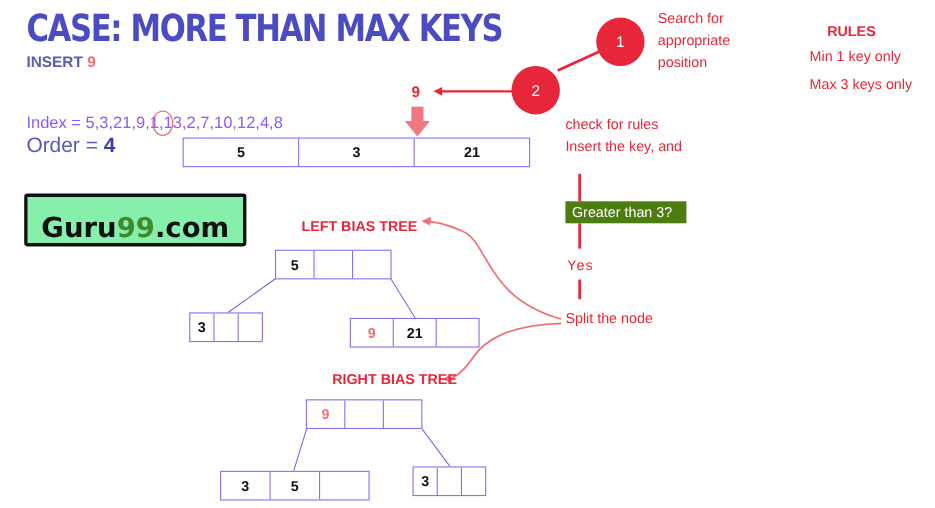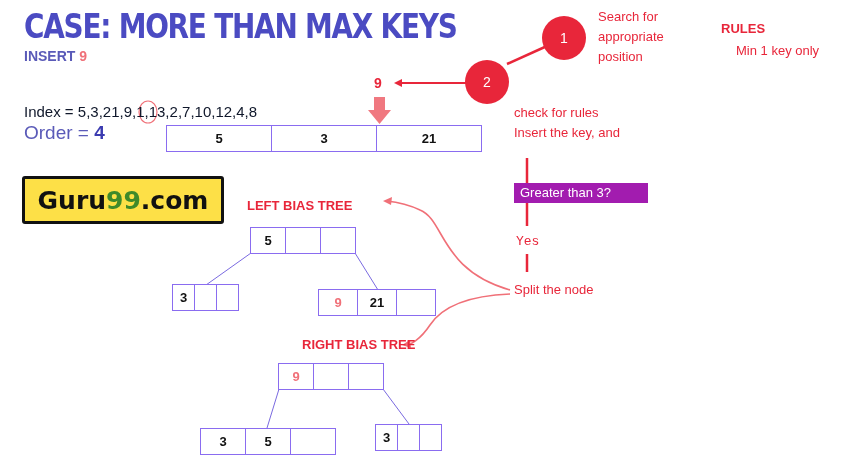--- a/index.html
+++ b/index.html
@@ -6,35 +6,35 @@
   body { width: 850px; height: 462px; position: relative; overflow: hidden;
          font-family: "Liberation Sans", sans-serif; }
   .abs { position: absolute; }
   .title { left: 24px; top: 6px; font-family: "DejaVu Sans", sans-serif; font-weight: bold;
            font-size: 34px; color: #4b4bc2; letter-spacing: -1.5px; transform: scaleX(0.82);
            transform-origin: left top; white-space: nowrap; line-height: 40px; }
   .subtitle { left: 24px; top: 48px; font-size: 14px; font-weight: bold; color: #5a5ab8; }
   .subtitle .hl { color: #f07078; }
   .order { left: 24px; top: 82px; font-size: 19px; color: #5a5ab8; margin-top: 40px; }
   .order b { color: #3b3bb0; }
-  .index { left: 24px; top: 103px; font-size: 15px; color: #0f172a; white-space: nowrap; }
+  .index { left: 24px; top: 103px; font-size: 15px; color: #8b5cf6; white-space: nowrap; }
   .node { position: absolute; display: flex; border: 1.5px solid #8a6cf0; background: #fff; }
   .cell { border-right: 1.5px solid #8a6cf0; display: flex; align-items: center; justify-content: center;
           font-weight: bold; font-size: 13px; color: #111; }
   .cell:last-child { border-right: none; }
   .cell.pink { color: #f07078; }
-  .logo { left: 22px; top: 176px; width: 196px; height: 42px; background: #fde047;
-          border: 3px solid #111; border-radius: 3px; display: flex; align-items: center; justify-content: center;
+  .logo { left: 22px; top: 176px; width: 196px; height: 42px; background: #86efac;
+          border: 3px solid #111; border-radius: 3px; display: flex; align-items: flex-end; justify-content: center;
           font-family: "DejaVu Sans", sans-serif; font-weight: bold; font-size: 25px; color: #111; }
   .logo .g { color: #3f8a2a; }
   .label-red { font-weight: bold; font-size: 13px; color: #e8263a; white-space: nowrap; }
   .txt-red { font-size: 13px; color: #e8263a; line-height: 20px; white-space: nowrap; }
   .circle { width: 44px; height: 44px; border-radius: 50%; background: #e8263a; color: #fff; font-size: 14px;
             display: flex; align-items: center; justify-content: center; }
-  .greater { left: 514px; top: 183px; width: 134px; height: 20px; background: #a21caf; color: #fff;
+  .greater { left: 514px; top: 183px; width: 110px; height: 20px; background: #4d7c0f; color: #fff;
              font-size: 13px; line-height: 20px; padding-left: 6px; box-sizing: border-box; }
   svg.overlay { position: absolute; left: 0; top: 0; }
 </style>
 </head>
 <body>
 
 <svg class="overlay" width="850" height="462">
 
   <line x1="547" y1="46" x2="507" y2="64" stroke="#e8263a" stroke-width="2.5"></line>
 
@@ -86,36 +86,37 @@
 <div class="abs txt-red" style="left:598px; top:7px;">
   <div>Search for</div>
   <div>appropriate</div>
   <div>position</div>
 </div>
 <div class="abs txt-red" style="left:514px; top:103px;">
   <div>check for rules</div>
   <div>Insert the key, and</div>
 </div>
 
-<div class="abs label-red" style="left:721px; top:21px;">RULES</div>
+<div class="abs label-red" style="left:752px; top:21px;">RULES</div>
 <div class="abs txt-red" style="left:736px; top:38px; line-height:26px;">
   <div>Min 1 key only</div>
+  <div>Max 3 keys only</div>
 </div>
 
 <div class="abs logo">
   <span>Guru</span>
     <span class="g">99</span>
     <span>.com</span>
 </div>
 
 <div class="abs greater">Greater than 3?</div>
 <div class="abs txt-red" style="left:516px; top:232px;font-family:Liberation Mono, monospace;">Yes</div>
 <div class="abs txt-red" style="left:514px; top:280px;">Split the node</div>
 
-<div class="abs label-red" style="left:247px; top:198px;text-align:center;">LEFT BIAS TREE</div>
+<div class="abs label-red" style="left:274px; top:198px;text-align:center;">LEFT BIAS TREE</div>
 <div class="node" style="left:250px; top:227px; height:25px;">
   <div class="cell" style="width:34px;">5</div>
   <div class="cell" style="width:34px;"></div>
   <div class="cell" style="width:34px;"></div>
 </div>
 <div class="node" style="left:172px; top:284px; height:25px;">
   <div class="cell" style="width:21px;">3</div>
   <div class="cell" style="width:21px;"></div>
   <div class="cell" style="width:21px;"></div>
 </div>

